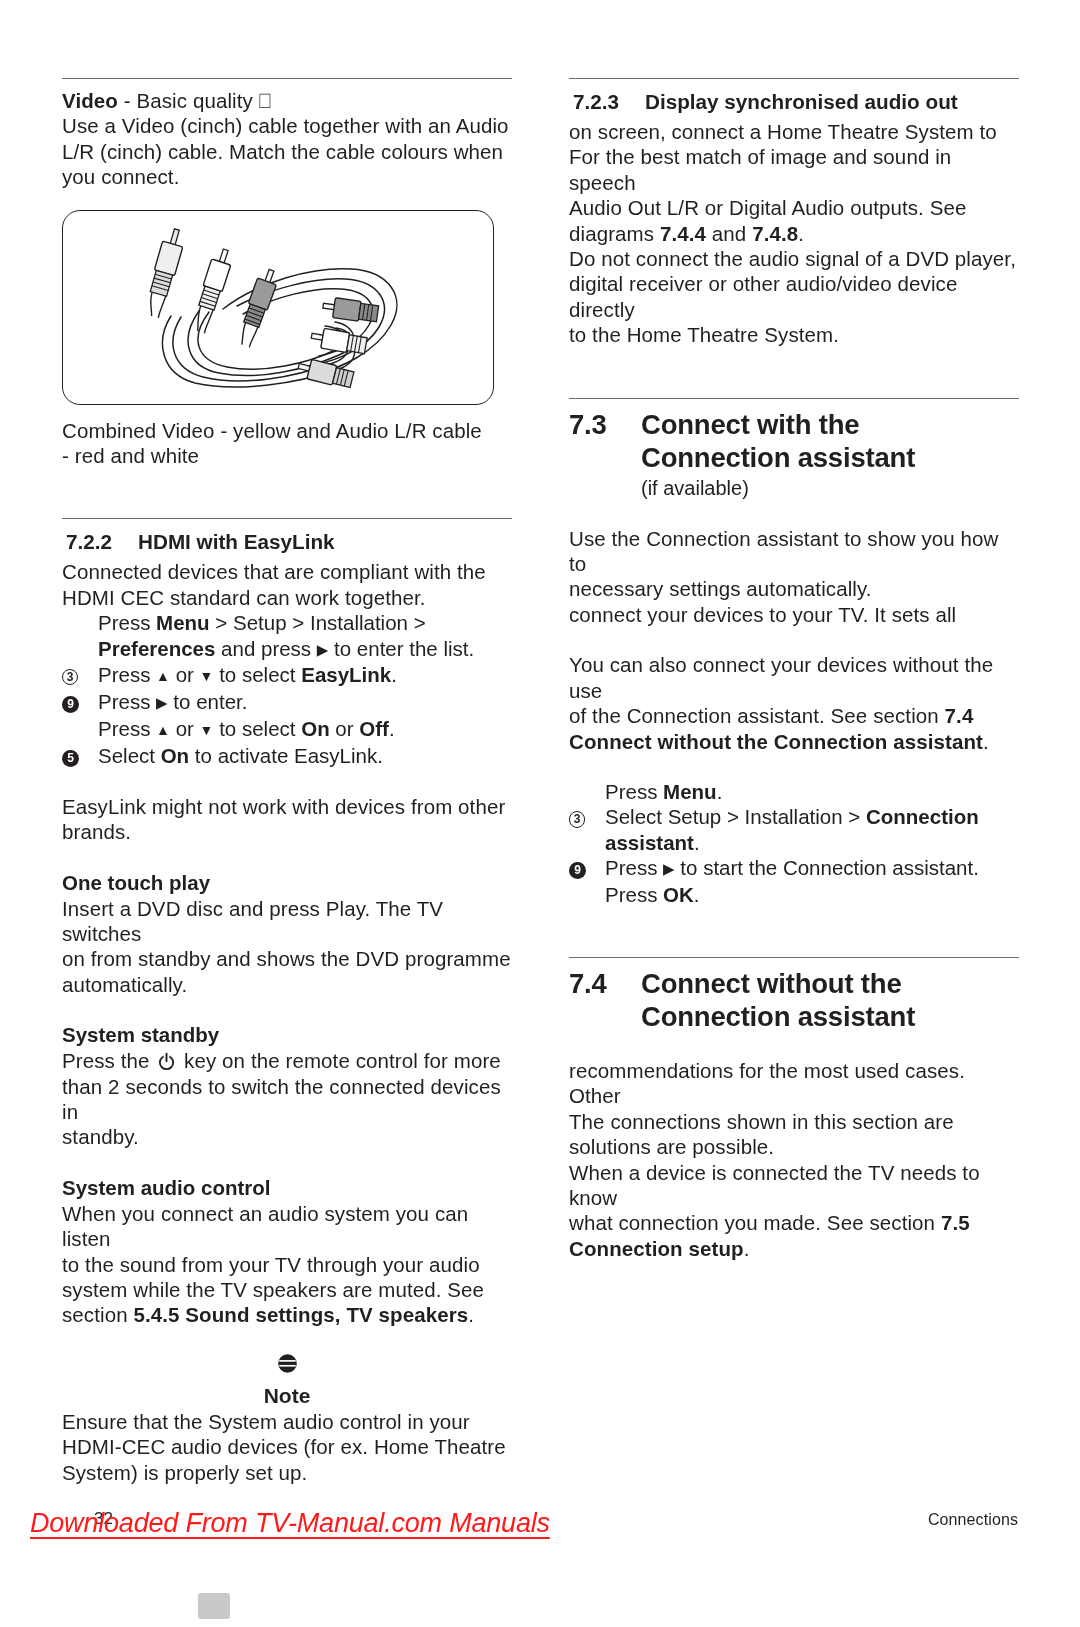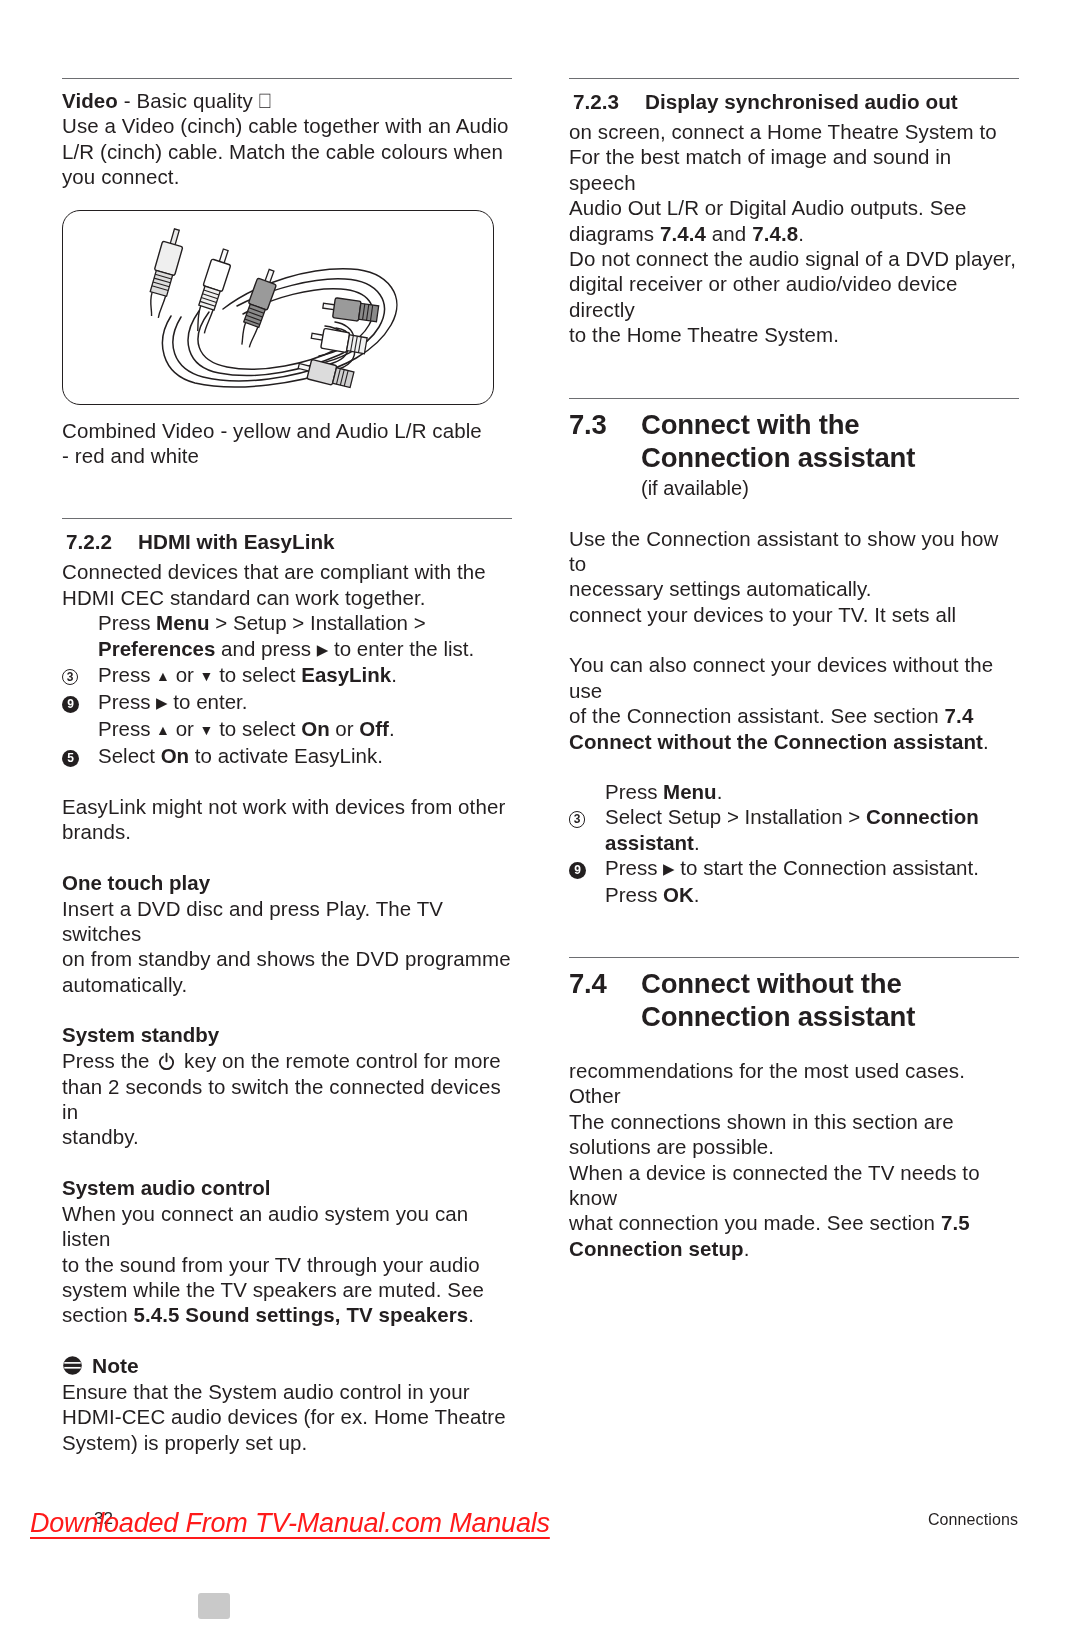--- a/index.html
+++ b/index.html
@@ -142,20 +142,21 @@
   }
 
   
   .note-head {
     display: flex;
     align-items: center;
     gap: 9px;
     font-size: 21px;
     font-weight: 700;
     line-height: 26px;
+    flex-direction: column;
   }
   .note-ico {
     width: 21px; height: 21px;
     flex: 0 0 21px;
     display: inline-block;
   }
 
   
   .illus {
     margin: 20px 0 0 0;

